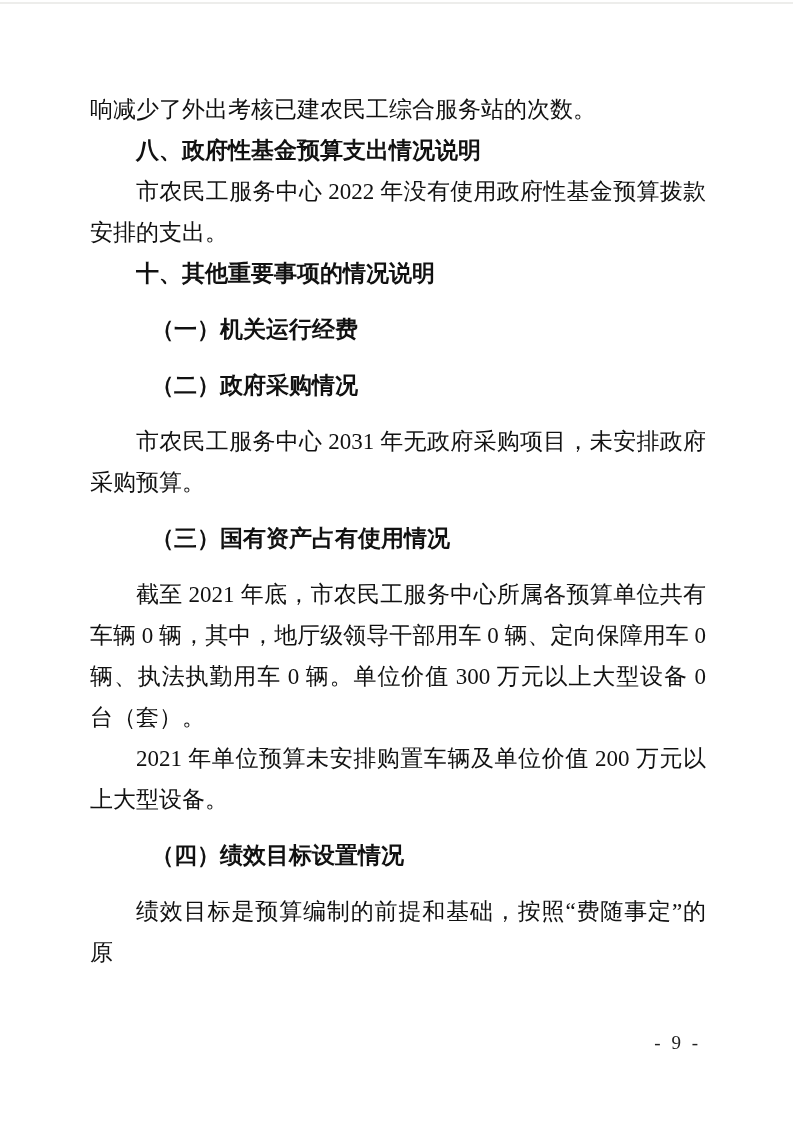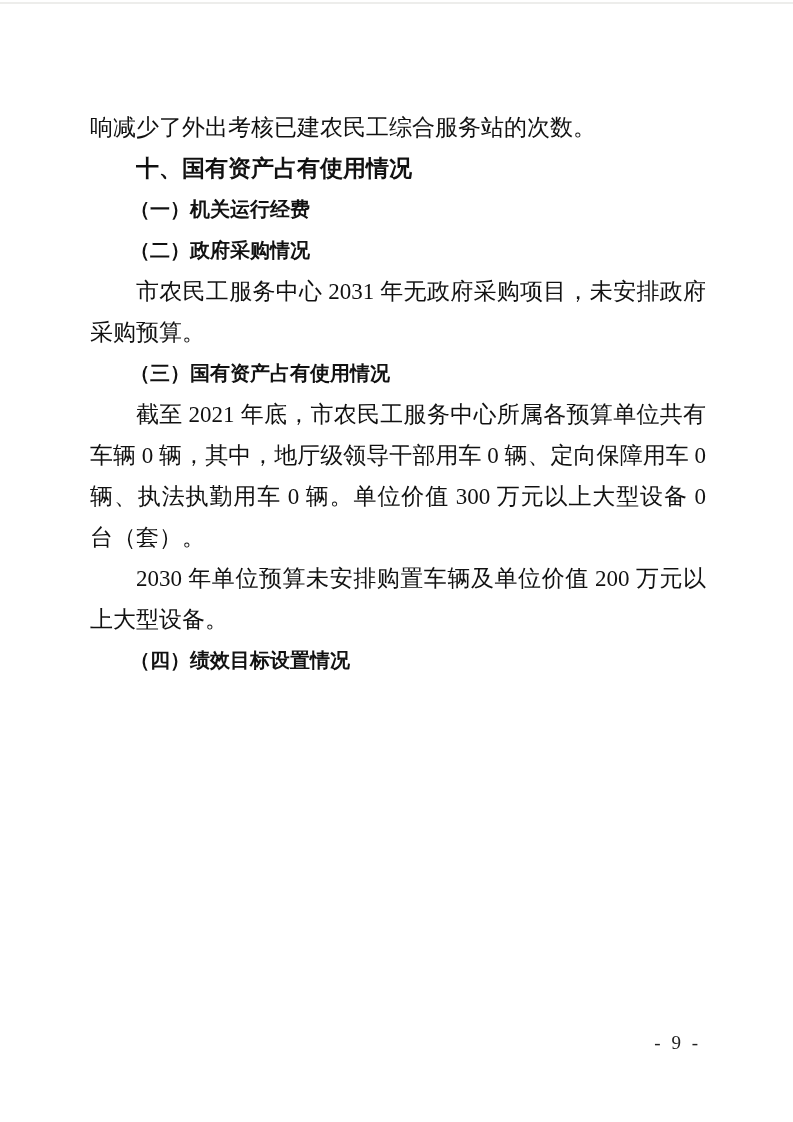--- a/index.html
+++ b/index.html
@@ -20,21 +20,21 @@
     position: absolute;
     top: 2px;
     left: 0;
     width: 100%;
     height: 2px;
     background: #ededeb;
   }
   .content {
     position: absolute;
     left: 90px;
-    top: 107px;
+    top: 89px;
     width: 616px;
     font-size: 23px;
     line-height: 41px;
     text-align: justify;
     text-justify: inter-ideograph;
   }
   .para {
     margin: 0;
     text-indent: 2em;
   }
@@ -44,24 +44,24 @@
   }
   .h1 {
     margin: 0;
     text-indent: 2em;
     font-weight: bold;
     font-family: "Liberation Sans", "DejaVu Sans", sans-serif;
     font-size: 23px;
     line-height: 41px;
   }
   .h2 {
-    margin: 0;
+    margin: 15px;
     text-indent: 2em;
     font-weight: bold;
-    font-size: 20px;
+    font-size: 23px;
     line-height: 41px;
     font-family: "Liberation Serif", "DejaVu Serif", serif;
   }
   .page-footer {
     position: absolute;
     top: 1028px;
     right: 92px;
     font-size: 19px;
     line-height: 30px;
     color: #222222;
@@ -71,25 +71,28 @@
 </style>
 </head>
 <body>
 
 <div class="page">
 
   <div class="scan-artifact"></div>
 
   <div class="content">
     <p class="para-continuation">响减少了外出考核已建农民工综合服务站的次数。</p>
-    <p class="h1">十、国有资产占有使用情况</p>
+    <p class="h1">八、政府性基金预算支出情况说明</p>
+    <p class="para">市农民工服务中心 2022 年没有使用政府性基金预算拨款安排的支出。</p>
+    <p class="h1">十、其他重要事项的情况说明</p>
     <p class="h2">（一）机关运行经费</p>
     <p class="h2">（二）政府采购情况</p>
     <p class="para">市农民工服务中心 2031 年无政府采购项目，未安排政府采购预算。</p>
     <p class="h2">（三）国有资产占有使用情况</p>
     <p class="para">截至 2021 年底，市农民工服务中心所属各预算单位共有车辆 0 辆，其中，地厅级领导干部用车 0 辆、定向保障用车 0 辆、执法执勤用车 0 辆。单位价值 300 万元以上大型设备 0 台（套）。</p>
-    <p class="para">2030 年单位预算未安排购置车辆及单位价值 200 万元以上大型设备。</p>
+    <p class="para">2021 年单位预算未安排购置车辆及单位价值 200 万元以上大型设备。</p>
     <p class="h2">（四）绩效目标设置情况</p>
+    <p class="para">绩效目标是预算编制的前提和基础，按照“费随事定”的原</p>
   </div>
 
   <div class="page-footer">- 9 -</div>
 
 </div>
 
 </body></html>

